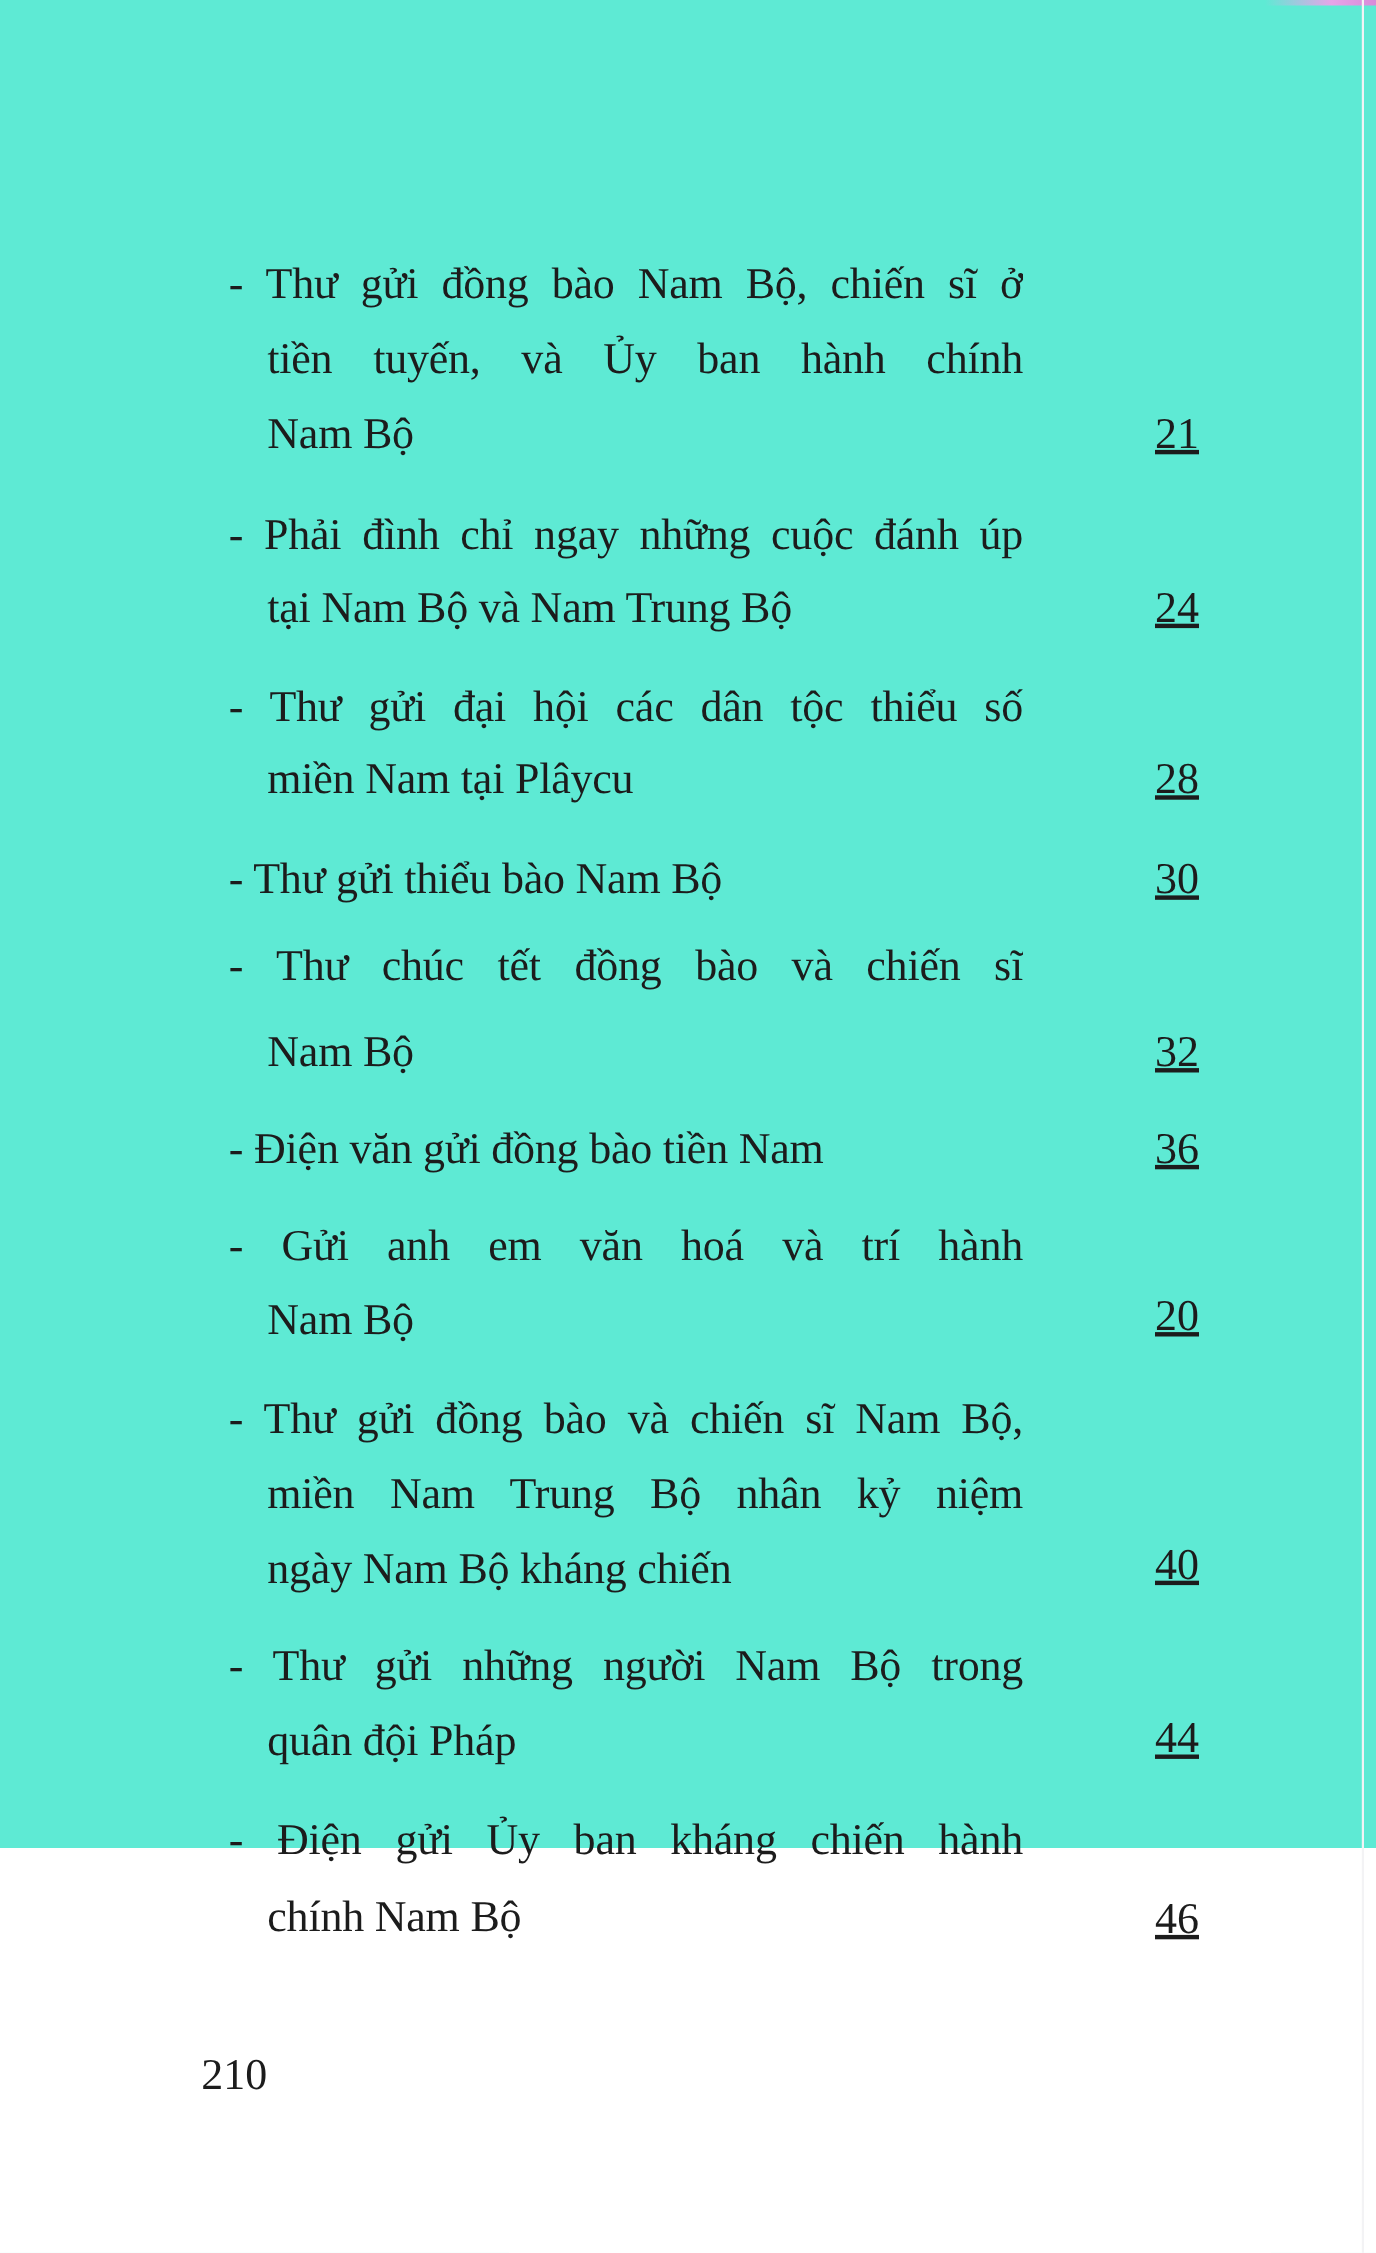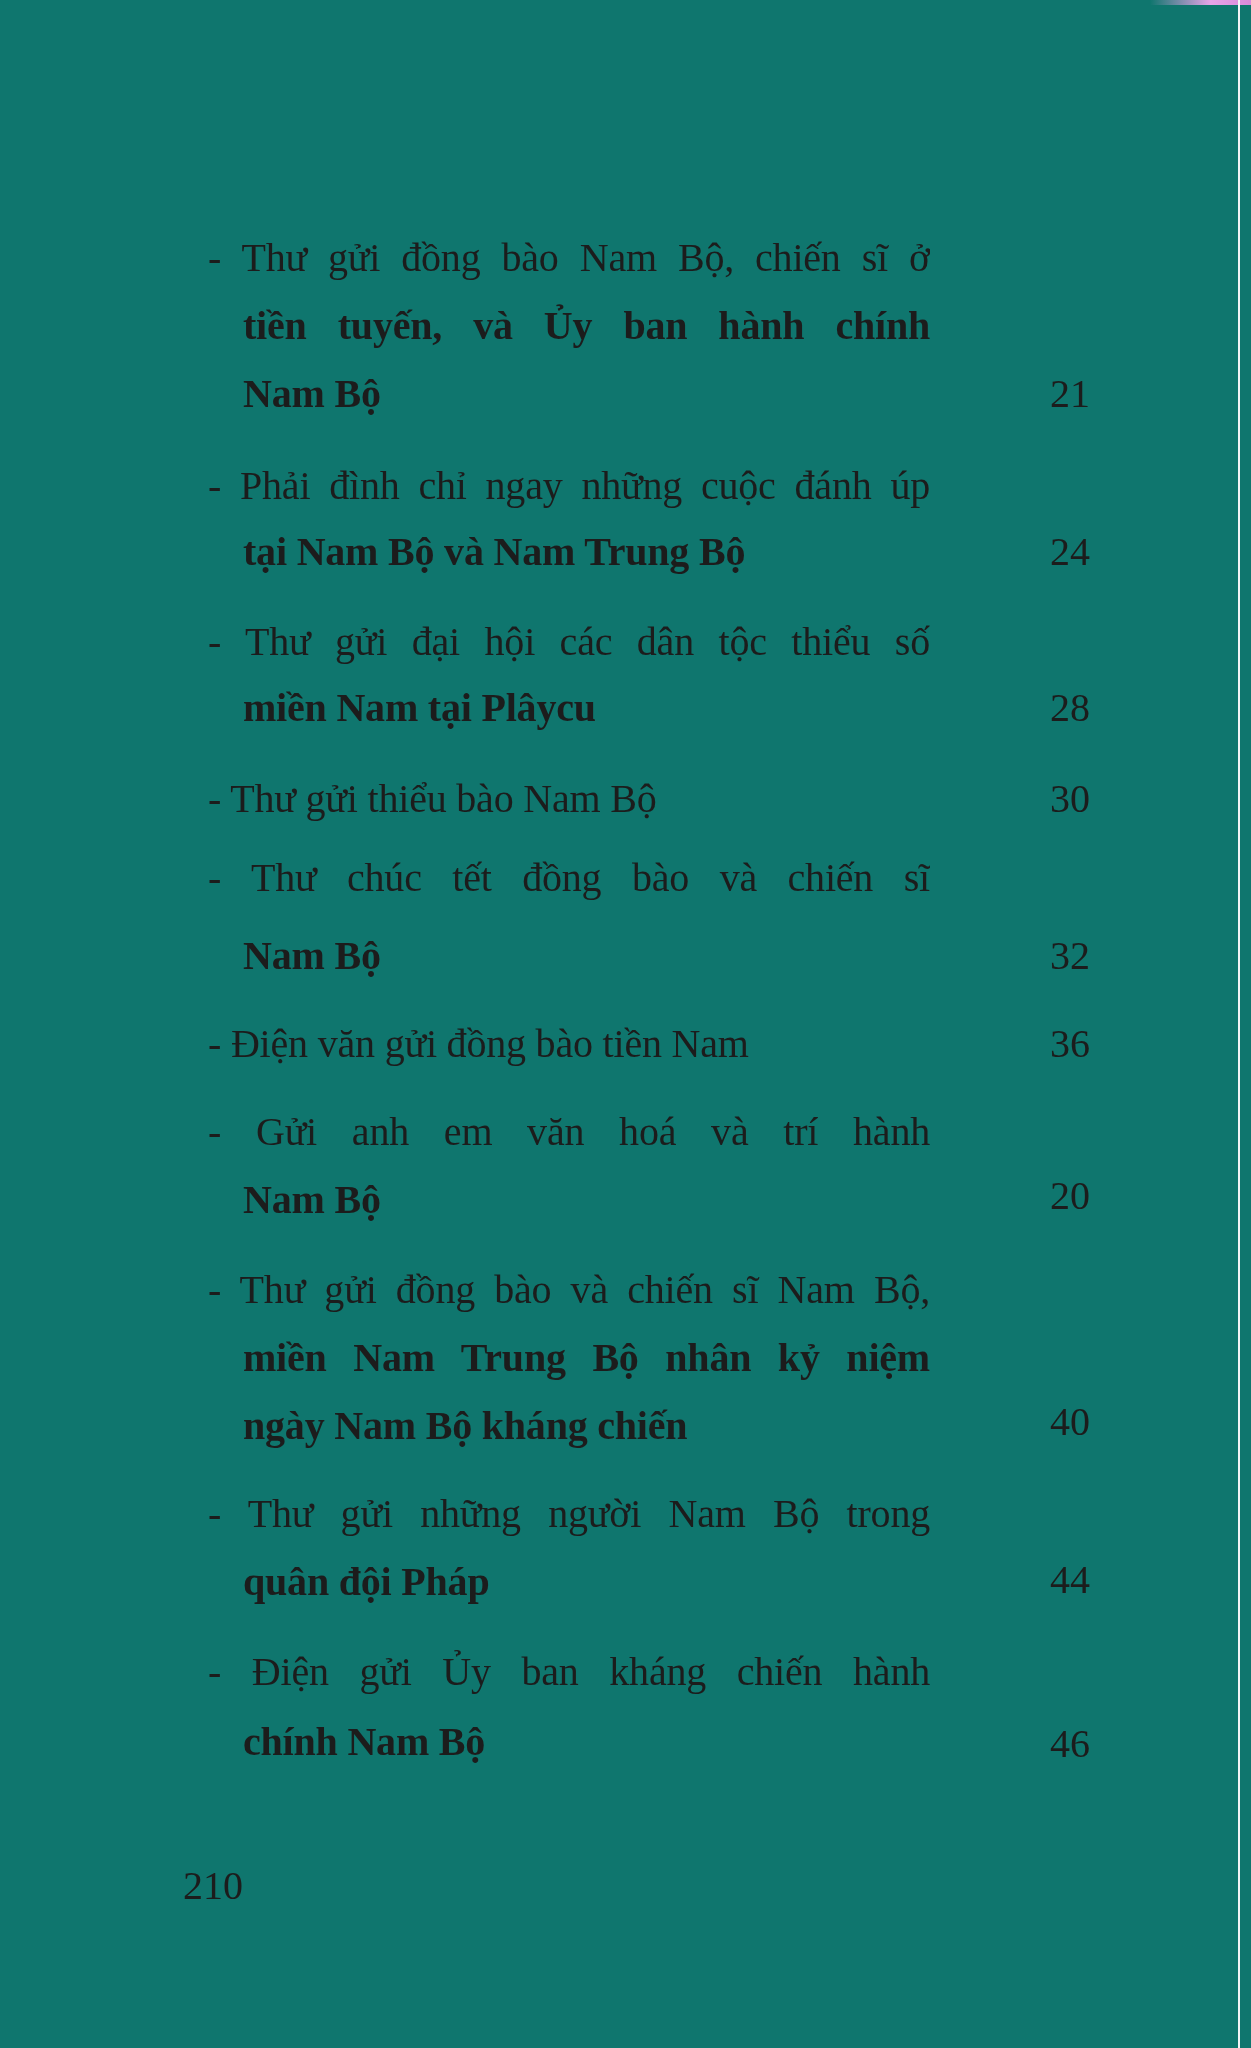--- a/index.html
+++ b/index.html
@@ -12,22 +12,22 @@
     height: 2048px;
     position: relative;
     overflow: hidden;
     font-family: "Liberation Serif", "DejaVu Serif", serif;
     color: #1c1c1c;
   }
   .page {
     position: absolute;
     left: 0; top: 0;
     width: 1251px;
-    height: 2048px;
-    background: #0f766e;
+    height: 1680px;
+    background: #5eead4;
   }
   .top-edge {
     position: absolute;
     left: 1150px; top: 0;
     width: 101px; height: 5px;
     background: linear-gradient(to right, rgba(255,255,255,0), #e7a4e8 60%, #d98ad9);
   }
   .right-edge {
     position: absolute;
     left: 1238px; top: 0;
@@ -41,37 +41,38 @@
   }
   .line {
     position: absolute;
     font-size: 40px;
     line-height: 48px;
     height: 48px;
     white-space: nowrap;
     letter-spacing: -0.2px;
   }
   .line.first { left: 208px; }
-  .line.cont  { left: 243px; font-weight: bold; }
+  .line.cont  { left: 243px; }
   .line.justify {
     text-align: justify;
     text-align-last: justify;
     white-space: normal;
     overflow: hidden;
   }
   .line.first.justify { width: 722px; }
   .line.cont.justify  { width: 687px; }
   .page-num {
     position: absolute;
     left: 1010px;
     width: 80px;
     text-align: right;
     font-size: 40px;
     line-height: 48px;
     height: 48px;
+    text-decoration: underline;
   }
   .folio {
     position: absolute;
     left: 183px;
     font-size: 40px;
     line-height: 48px;
   }
 </style>
 </head>
 <body>

